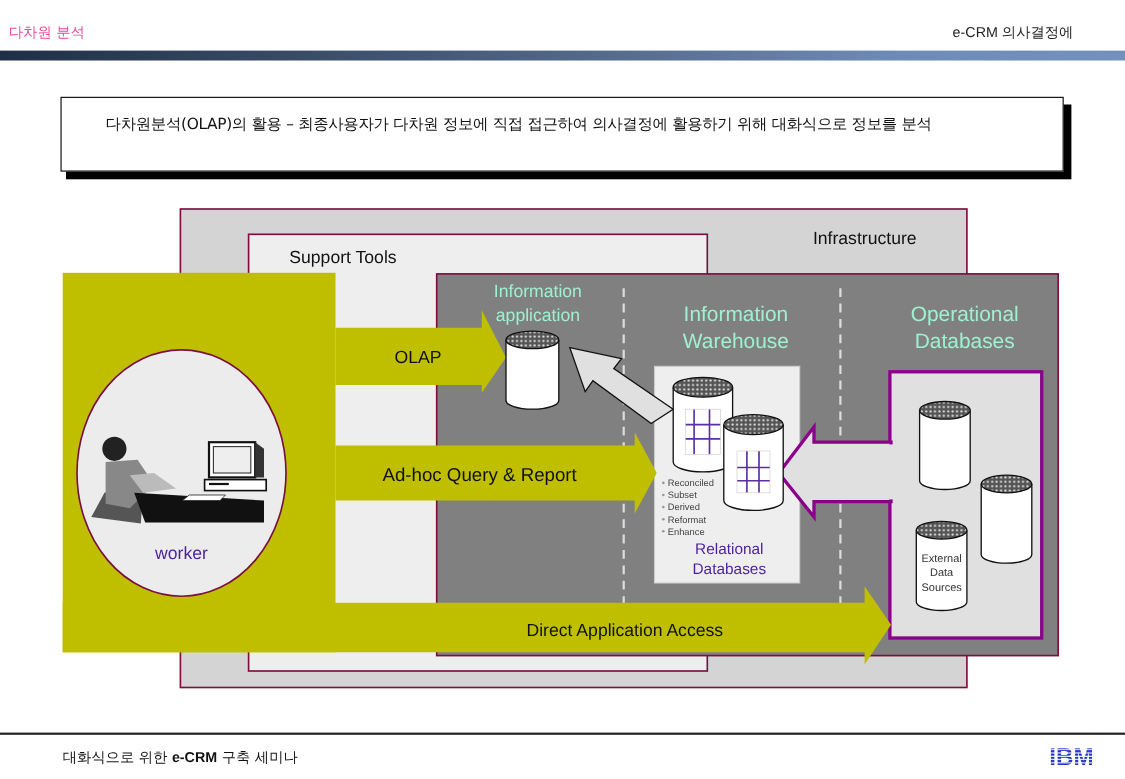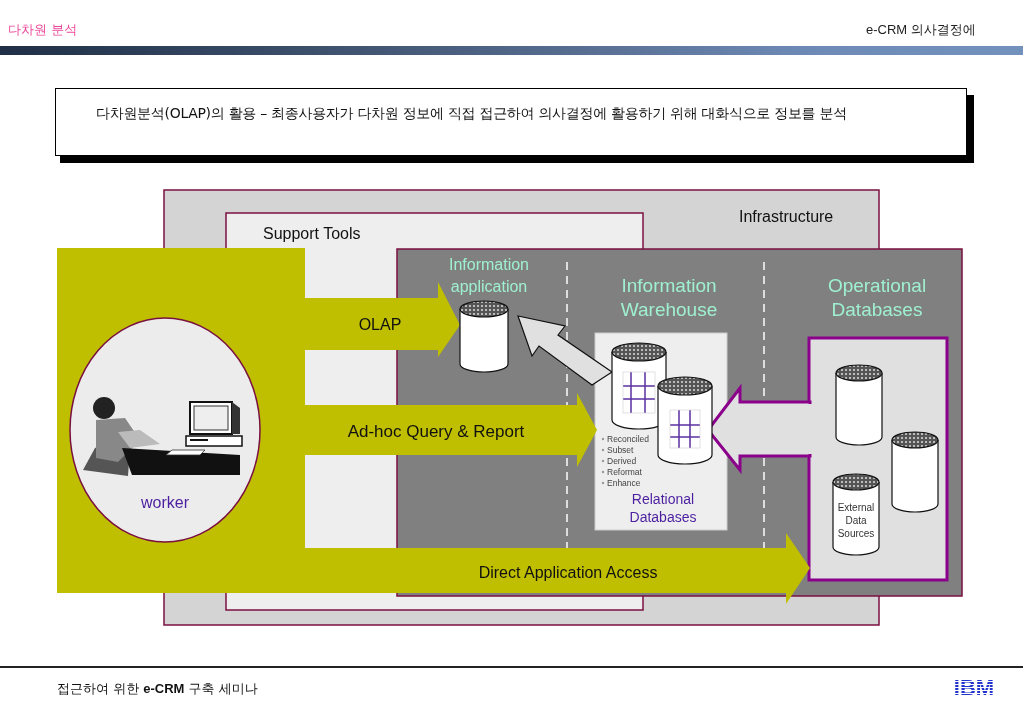--- a/index.html
+++ b/index.html
@@ -148,21 +148,21 @@
   <g>
     <path d="M833,482 L833,547 A23,8 0 0 0 879,547 L879,482" fill="#fff" stroke="#111" stroke-width="1.2"></path>
     <ellipse cx="856" cy="482" rx="23" ry="8" fill="url(#dots)" stroke="#111" stroke-width="1.2"></ellipse>
   </g>
   <text x="856" y="511" font-size="10" fill="#333" text-anchor="middle">External</text>
   <text x="856" y="524" font-size="10" fill="#333" text-anchor="middle">Data</text>
   <text x="856" y="537" font-size="10" fill="#333" text-anchor="middle">Sources</text>
 </svg>
 
 <div class="abs" id="footer-line"></div>
-<div class="abs" id="footer-text"><span>접근하여 위한 </span><b>e-CRM</b><span> 구축 세미나</span></div>
+<div class="abs" id="footer-text"><span>대화식으로 위한 </span><b>e-CRM</b><span> 구축 세미나</span></div>
 <svg class="abs" id="ibm" width="60" height="22">
   <defs>
     <pattern id="stripes" width="4" height="3" patternUnits="userSpaceOnUse">
       <rect width="4" height="2" fill="#2233cc"></rect>
     </pattern>
   </defs>
   <text x="30" y="19" font-size="22" font-weight="bold" text-anchor="middle" fill="url(#stripes)" font-family="Liberation Serif, serif">IBM</text>
 </svg>
 
 </body></html>

